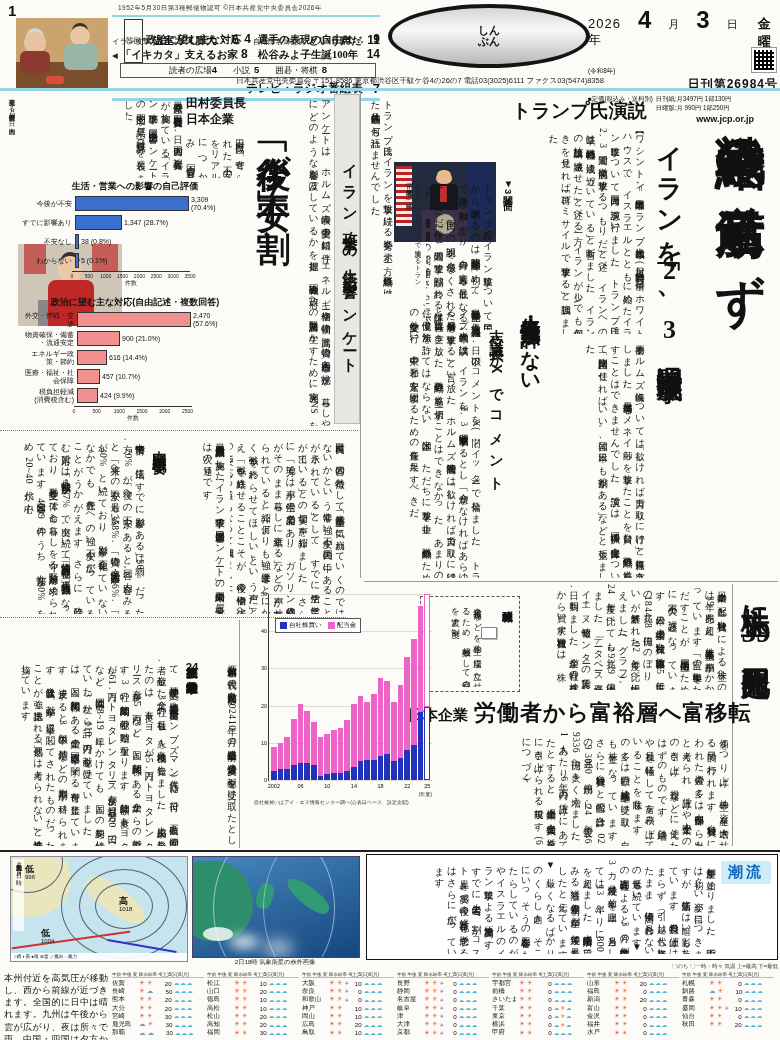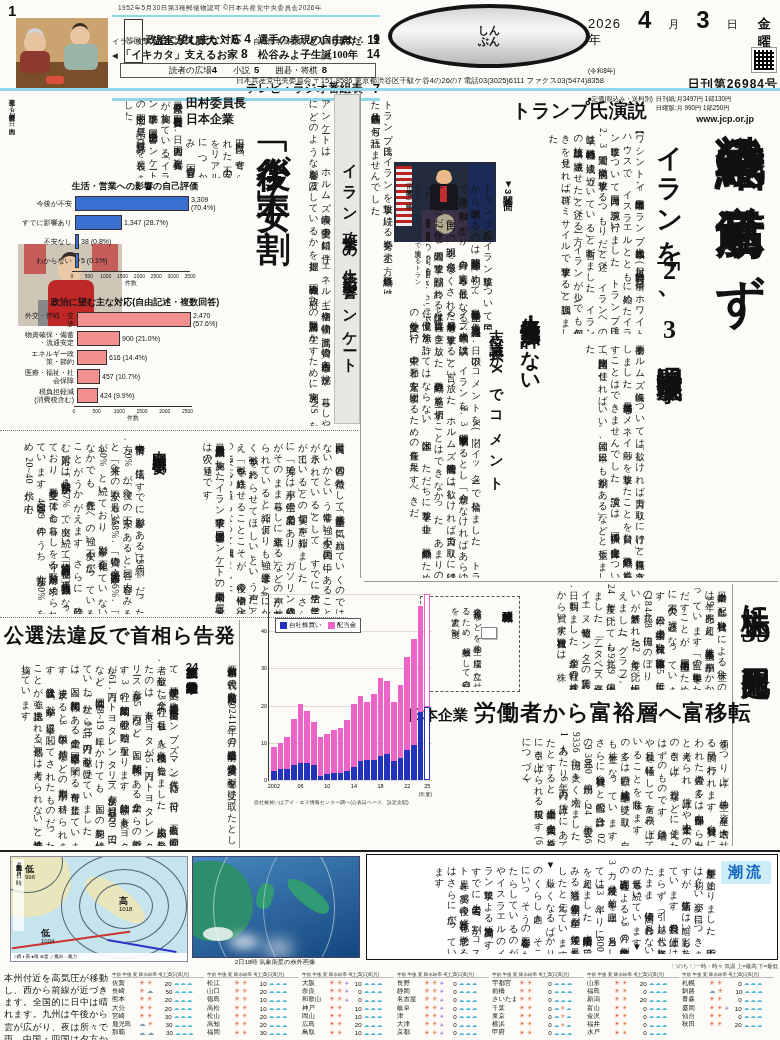--- a/index.html
+++ b/index.html
@@ -324,21 +324,20 @@
         <div class="hb-tick" style="left: 100%;">3500</div>
       </div>
       <div class="hb-xlabel" style="margin-left: 50px; width: 118px;">件数</div>
     </div>
 
   <div class="abs vt art" style="left:230px;top:436px;width:116px;height:178px;">田村氏は、回答の特徴として「生活基盤が一気に崩れていくのではないかという非常に強い不安が国民の中にあることが示されている」として、すでに生活や営業に「影響が出ている」との切実な声を紹介しました。 さらに、「地方では車が生活の必需品であり、ガソリン価格の高騰がそのまま暮らしに直結する」などの声が寄せられていると紹介。「何よりも強い要求は『とにかく戦争を終わらせてほしい』という声だ」と訴え、「戦争を終結させることこそが、今後の物価や生活への不安に応える道にもなる」と強調しました。</div>
   <div class="abs vt" style="left:150px;top:440px;height:96px;font-size:14px;font-weight:900;font-family:'Liberation Serif',serif;letter-spacing:2px;">中間結果概要</div>
   <div class="abs vt art" style="left:180px;top:436px;width:46px;height:178px;">日本共産党国会議員団が実施した「イラン攻撃下の国民生活影響アンケート」の中間結果の概要(1日時点集計)は次の通りです。</div>
   <div class="abs vt art" style="left:2px;top:436px;width:144px;height:178px;">中東情勢下で、生活に「すでに影響がある」は約30%だった一方、70%が「今後への不安」があると回答。内容をみると、「将来への不安」が最も多い58%、「物資の停滞・入手困難」が46%、「物価高・家計圧迫」が40%と続いており、影響が全面化していないなかでも、先行きへの強い不安が広がっていることがうかがえます。さらに、政治に望む対応では「外交・停戦・交渉」が57%で突出。続いて「物価対策」「医療・福祉の優先」「税負担軽減」となっており、平和外交と一体で命と暮らしを守る緊急対策が求められています。全回答4699件のうち、女性が80%を占め、20~40代が中心。</div>
 
-  <div class="abs" style="left:4px;top:622px;width:234px;font-size:20px;font-weight:900;font-family:'Liberation Serif',serif;letter-spacing:1px;">公選法違反で首相ら告発</div>
   <div class="abs vt" style="left:184px;top:658px;height:188px;font-size:11.5px;font-weight:bold;">
     <span>上脇教授 </span><span class="tcy">24</span><span>年総選挙前違法献金か</span>
   </div>
   <div class="abs vt art" style="left:210px;top:658px;width:28px;height:188px;">石破茂前首相が代表の自民党支部が2024年10月の総選挙公示前に公選法違反の献金を受け取ったとし</div>
   <div class="abs vt art" style="left:2px;top:658px;width:178px;height:188px;">て、神戸学院大学の上脇博之教授(政治資金オンブズマン代表)は2日付で、石破氏と同支部の会計責任者、献金した企業3社の社長ら4人を奈良地検に告発しました。 上脇氏が告発したのは、奈良トヨタが15万円、トヨタレンタリース奈良が15万円など、国と契約関係にある企業からの献金です。3社の契約期間は献金の時期と重なります。契約額は奈良トヨタが261万円、トヨタレンタリース奈良が月額6万5000円で1年間など。同支部は18~19年にかけても、国との契約を締結していた3社から計110万円の献金を受けていました。 公選法は、国と契約関係にある企業の国政選挙に関する寄付を禁止しています。違反すると3年以下の禁錮などの刑事罰が科せられます。告発状は「(献金が)選挙に関してされたものだったことが強く推認される」「偶然とは考えられない」と違法性を指摘しています。</div>
 
   <div class="abs vt upright" style="left:736px;top:584px;height:262px;font-size:29px;font-weight:900;font-family:'Liberation Serif',serif;">
     <span>株主に</span><span class="tcy">39</span><span>兆円超分配</span>
   </div>
   <div class="abs vt art" style="left:524px;top:584px;width:204px;height:106px;">日本企業の配当と自社株買いによる株主への分配は年39兆円を超え、株主資本主義に拍車がかかっています。「富の一極集中」をただすことが、国民生活向上のために不可欠の課題となっています。 日本の上場企業の自社株買い実施金額は25年度に過去最多の18兆4438億円にのぼり、自社株買いが解禁された02年度と比べ大幅に増えました(グラフ)。24年度と比べても2兆9339億円増えました。データベース会社アイ・エヌ情報センターの集計で2日、判明しました。企業が自社の株式を公開市場から買い戻す自社株買いは、株</div>

